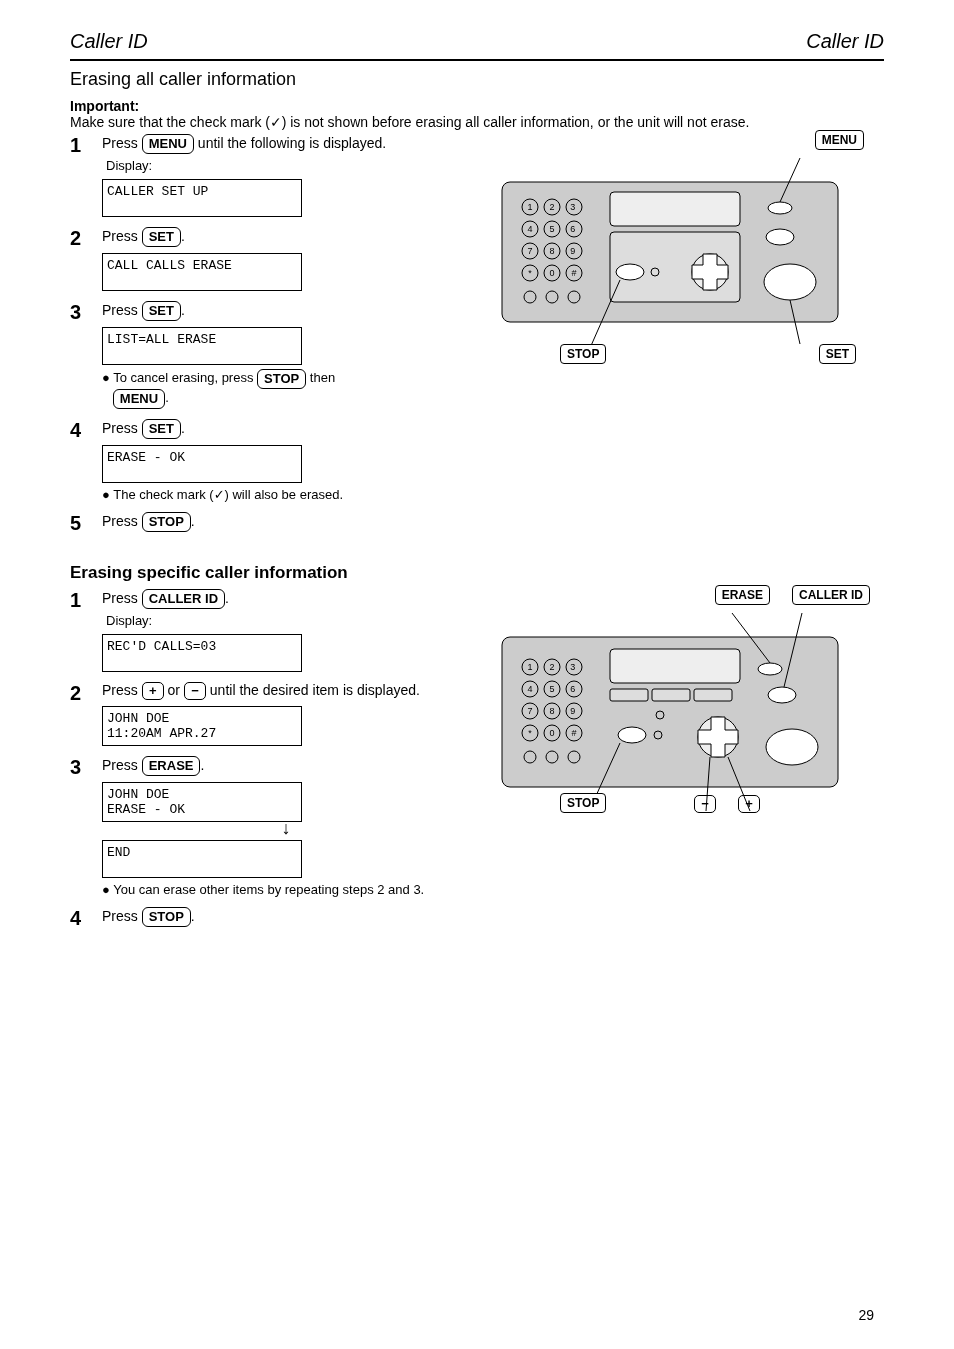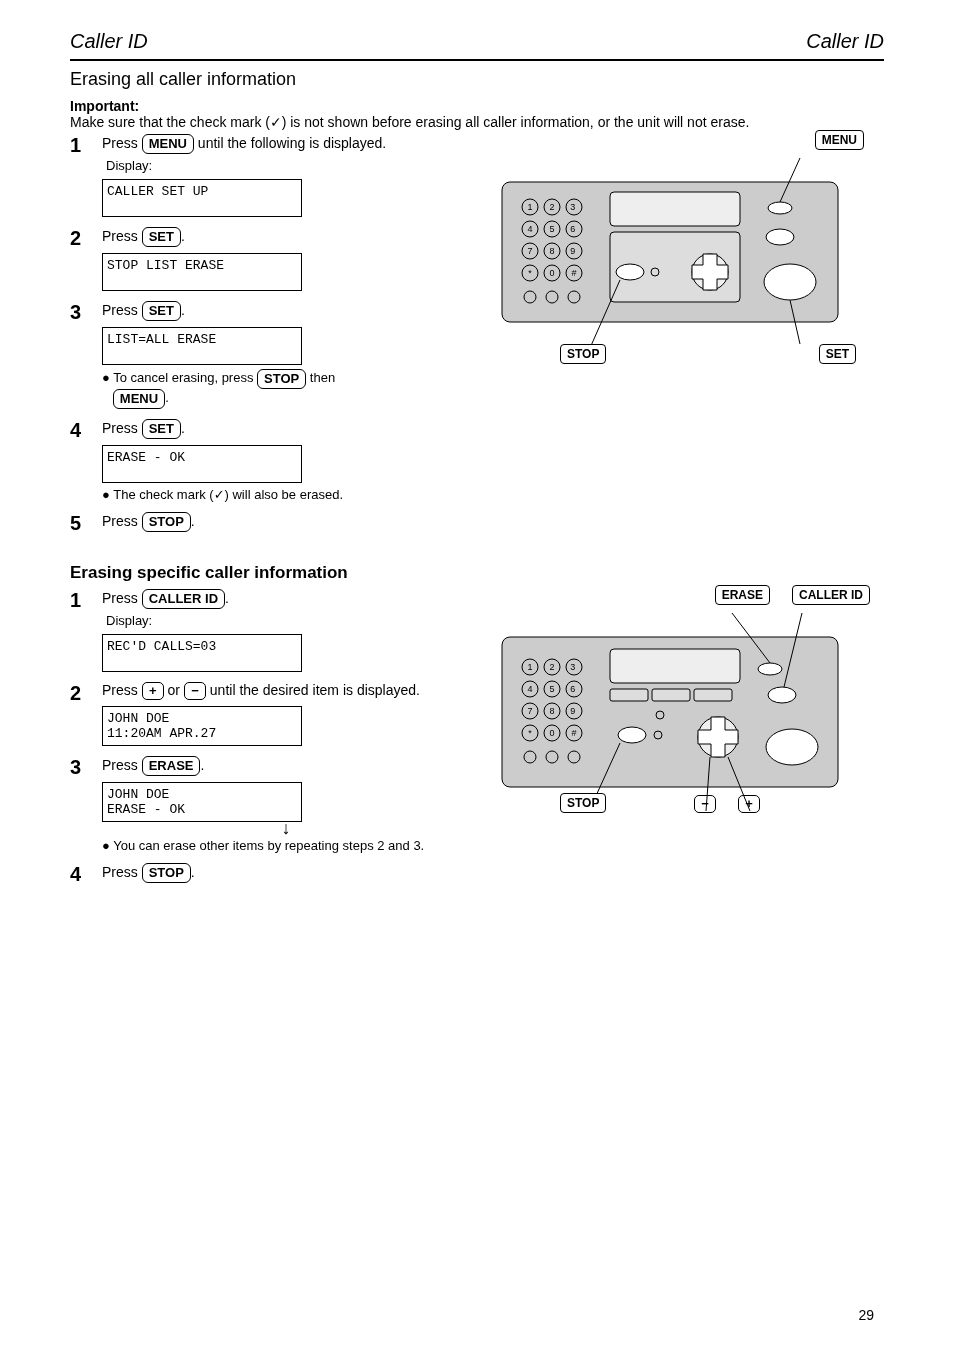--- a/index.html
+++ b/index.html
@@ -169,21 +169,21 @@
           <div class="indent-text">Display:</div>
           <div class="display-box">CALLER SET UP</div>
         </div>
       </div>
 
       <div class="step">
         <div class="step-num">2</div>
         <div class="step-body">
           <span>Press </span>
           <span class="key">SET</span><span>.</span>
-          <div class="display-box">STOP LIST ERASE</div>
+          <div class="display-box">CALL CALLS ERASE</div>
         </div>
       </div>
 
       <div class="step">
         <div class="step-num">3</div>
         <div class="step-body">
           <span>Press </span>
           <span class="key">SET</span><span>.</span>
           <div class="display-box">LIST=ALL ERASE</div>
           <div class="hint">
@@ -303,20 +303,21 @@
       <div class="step">
         <div class="step-num">3</div>
         <div class="step-body">
           <span>Press </span>
           <span class="key">ERASE</span><span>.</span>
           <div class="display-box">
             <span>JOHN DOE</span><br>
             <span>ERASE - OK</span>
           </div>
           <div class="center-arrow">↓</div>
+          <div class="display-box">END</div>
           <div class="hint">● <span>You can erase other items by repeating steps 2 and 3.</span></div>
         </div>
       </div>
 
       <div class="step">
         <div class="step-num">4</div>
         <div class="step-body">
           <span>Press </span>
           <span class="key">STOP</span><span>.</span>
         </div>

